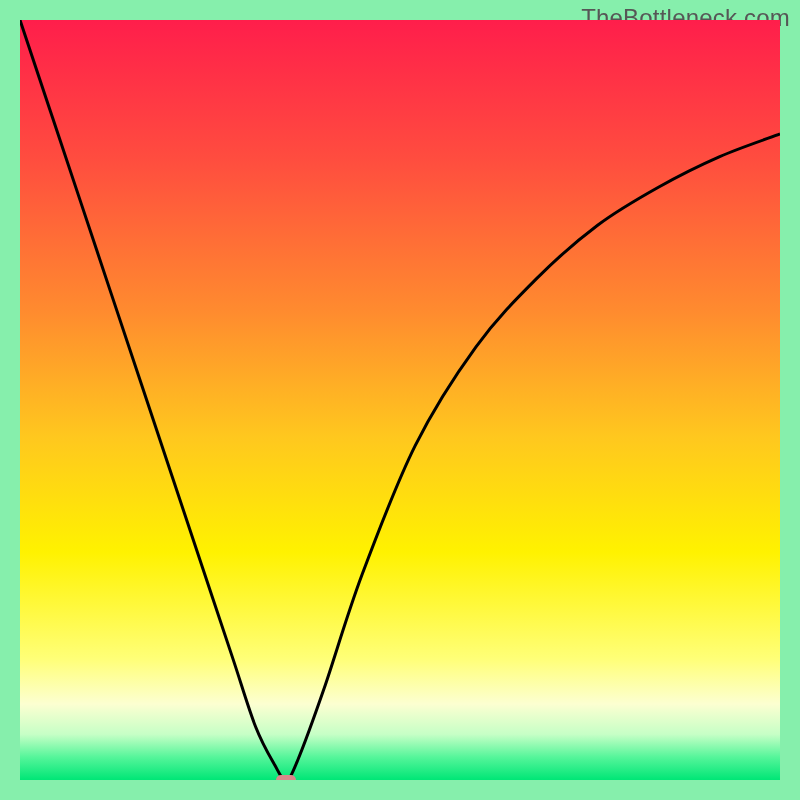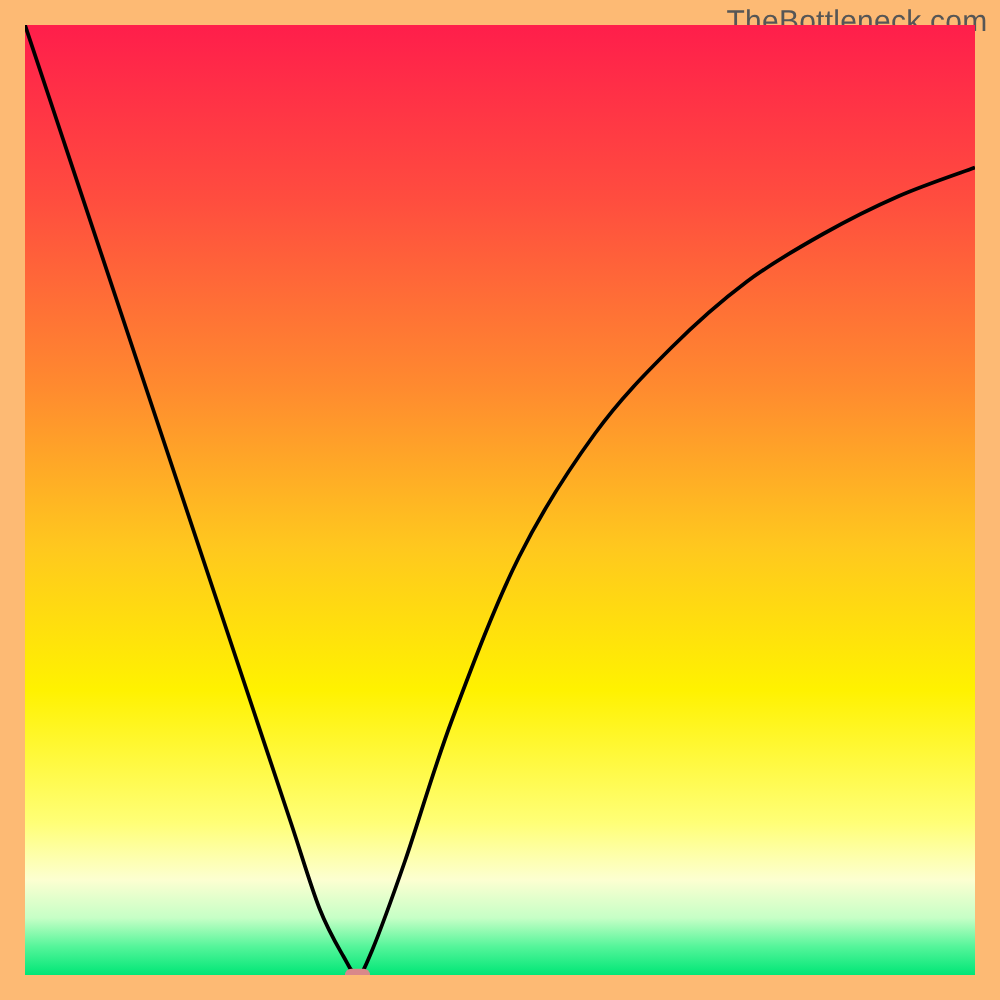--- a/index.html
+++ b/index.html
@@ -1,21 +1,21 @@
 <!DOCTYPE html>
 <html><head>
 <meta charset="utf-8">
 <style>
   * { margin: 0; padding: 0; box-sizing: border-box; }
   html, body { width: 800px; height: 800px; overflow: hidden; background: #000; }
   .frame {
     position: relative;
     width: 800px;
     height: 800px;
-    background: #fdba74;
+    background: #86efac;
   }
   .plot-area {
     position: absolute;
     left: 20px;
     top: 20px;
     width: 760px;
     height: 760px;
     overflow: hidden;
   }
   .gradient {

